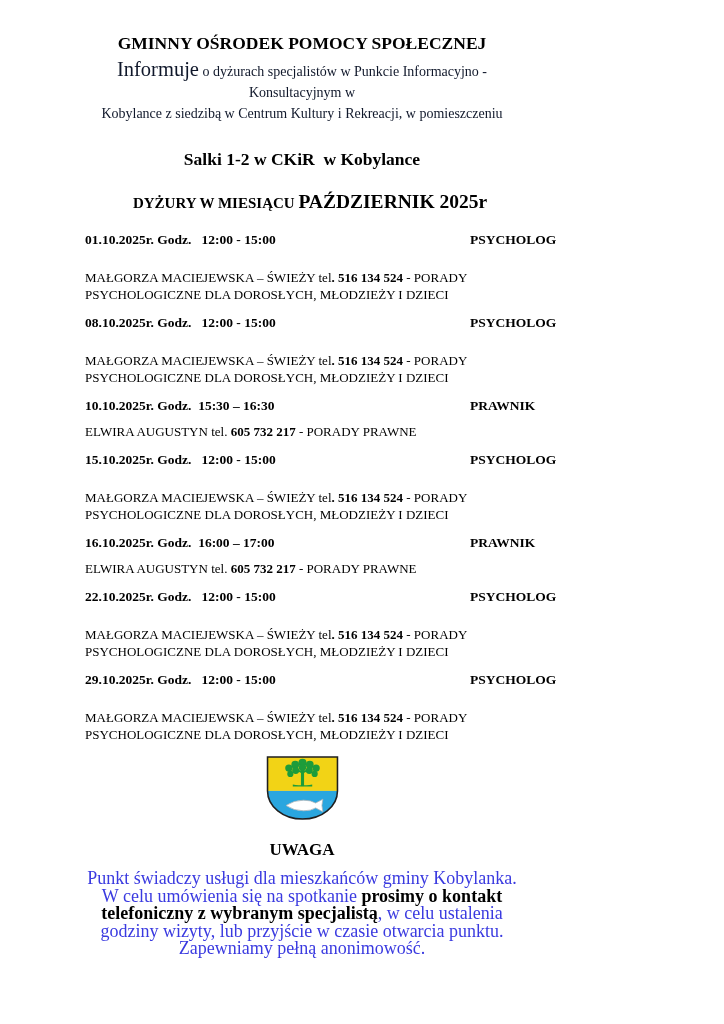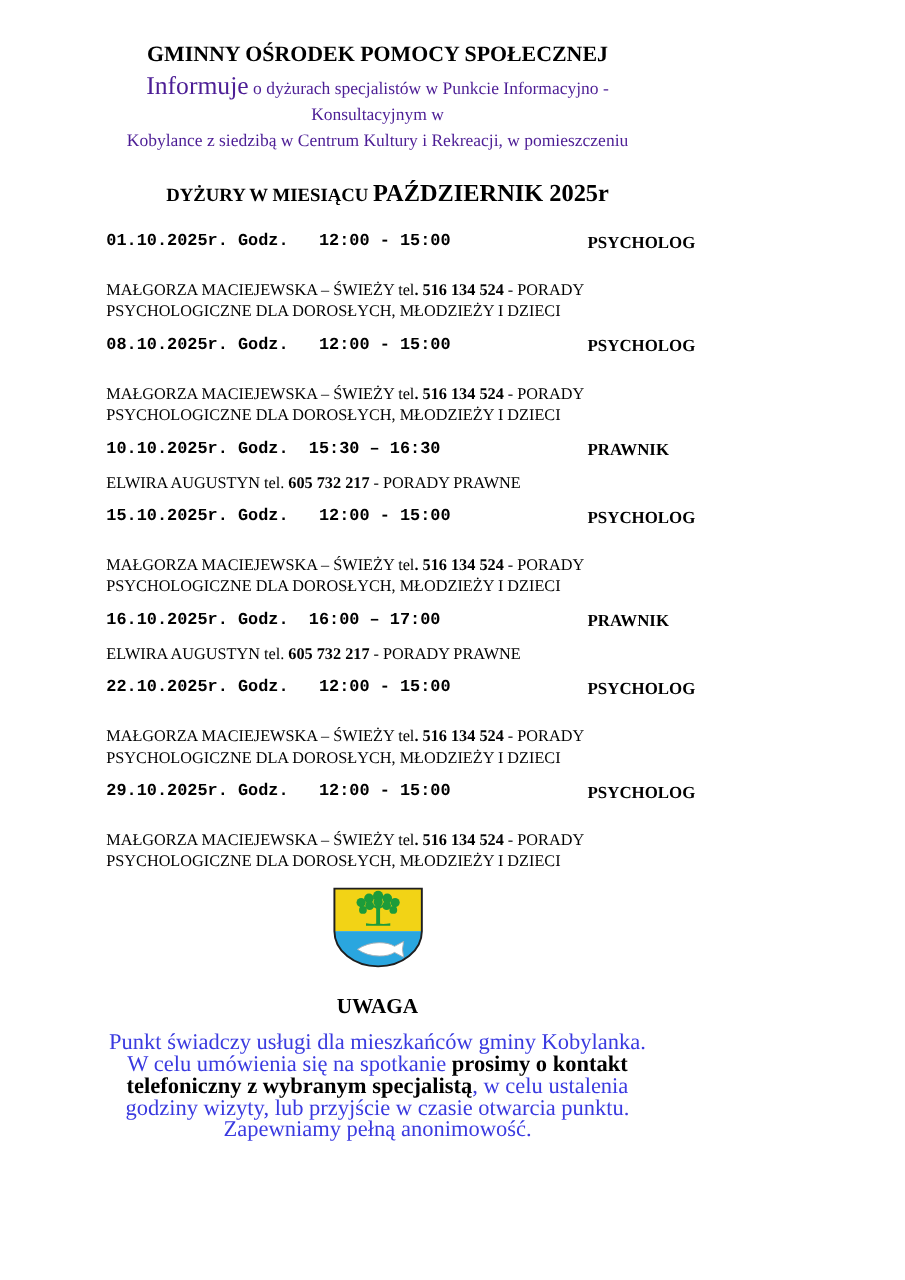--- a/index.html
+++ b/index.html
@@ -17,21 +17,21 @@
     background: #ffffff;
   }
   .org-title {
     text-align: center;
     font-weight: bold;
     font-size: 17.5px;
     line-height: 21px;
   }
   .subtitle {
     text-align: center;
-    color: #4c1d95;
+    color: #0f172a;
     font-size: 14px;
     line-height: 21px;
     margin-top: 5px;
   }
   .subtitle .lead { font-size: 20.5px; }
   .salki {
     text-align: center;
     font-weight: bold;
     font-size: 17.5px;
     margin-top: 25px;
@@ -47,21 +47,21 @@
   .month-line .big { font-size: 19.5px; }
   .entries { margin-top: 17px; }
   .entry { margin-bottom: 11px; }
   .entry-head {
     display: grid;
     grid-template-columns: 385px 1fr;
     font-weight: bold;
     font-size: 13.5px;
     line-height: 17px;
   }
-  .entry-head .date-time { white-space: pre-wrap; font-family: Liberation Mono, monospace; }
+  .entry-head .date-time { white-space: pre-wrap; }
   .entry.gap-lg .entry-head { margin-bottom: 21px; }
   .entry.gap-md .entry-head { margin-bottom: 13px; }
   .entry.gap-sm .entry-head { margin-bottom: 9px; }
   .entry-detail {
     font-size: 13px;
     line-height: 17px;
     white-space: pre-wrap;
   }
   .entry-detail b { font-weight: bold; }
   .crest-wrap { text-align: center; margin-top: 8px; }
@@ -84,20 +84,21 @@
 </style>
 </head>
 <body>
 
 <div class="page">
 
   <h1 class="org-title">GMINNY OŚRODEK POMOCY SPOŁECZNEJ</h1>
 
   <p class="subtitle"><span class="lead">Informuje</span><span> o dyżurach specjalistów w Punkcie Informacyjno - Konsultacyjnym w</span><br><span>Kobylance z siedzibą w Centrum Kultury i Rekreacji, w pomieszczeniu</span></p>
 
+  <h2 class="salki">Salki 1-2 w CKiR  w Kobylance</h2>
 
   <h2 class="month-line"><span class="small">DYŻURY W MIESIĄCU </span><span class="big">PAŹDZIERNIK 2025r</span></h2>
 
   <div class="entries">
 
     <section class="entry gap-lg">
       <div class="entry-head">
         <span class="date-time">01.10.2025r. Godz.   12:00 - 15:00</span>
         <span class="role">PSYCHOLOG</span>
       </div>

